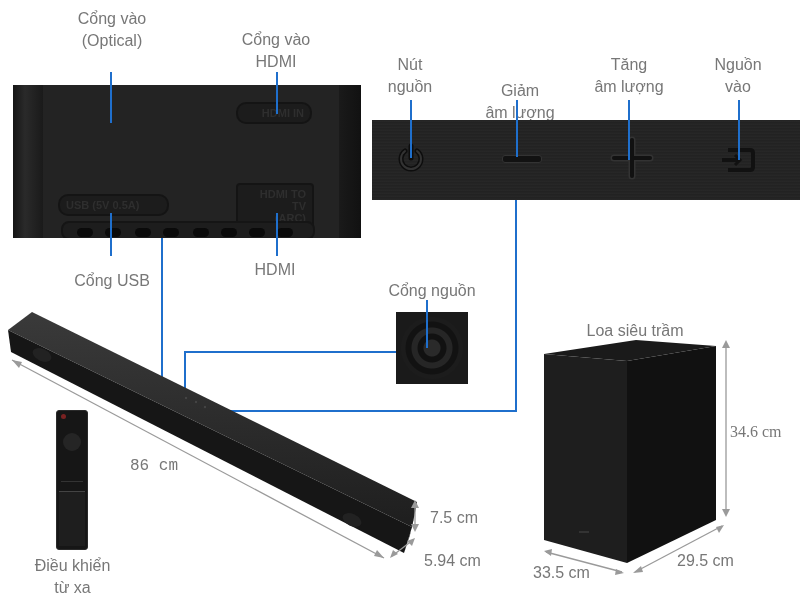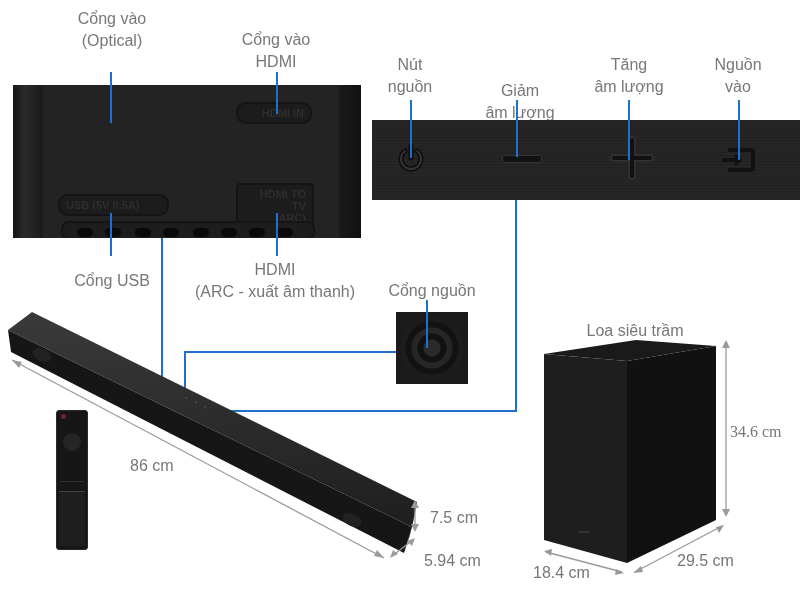--- a/index.html
+++ b/index.html
@@ -54,21 +54,20 @@
 <div class="vline" style="left:110px;top:72px;height:14px;"></div>
 <div class="vline" style="left:276px;top:72px;height:14px;"></div>
 <div class="vline" style="left:110px;top:238px;height:18px;"></div>
 <div class="vline" style="left:276px;top:238px;height:18px;"></div>
 
 <div class="lbl" style="left:62px;top:270px;width:100px;">
   <span>Cổng USB</span>
 </div>
 <div class="lbl" style="left:180px;top:259px;width:190px;">
   <span>HDMI</span>
-  <span>(ARC - xuất âm thanh)</span>
 </div>
 
 <div class="vline" style="left:161px;top:238px;height:140px;"></div>
 
 <div class="lbl" style="left:370px;top:54px;width:80px;">
   <span>Nút</span>
   <span>nguồn</span>
 </div>
 <div class="lbl" style="left:475px;top:70px;width:90px;margin-top:10px;">
   <span>Giảm</span>
@@ -146,31 +145,33 @@
     <polygon points="12,360 22,362 19,368" stroke="none"></polygon>
     <polygon points="384,558 374,556 377,550" stroke="none"></polygon>
     <line x1="415" y1="502" x2="415" y2="530"></line>
     <polygon points="415,500 411,508 419,508" stroke="none"></polygon>
     <polygon points="415,532 411,524 419,524" stroke="none"></polygon>
     <line x1="392" y1="556" x2="413" y2="540"></line>
     <polygon points="390,558 393,550 398,554" stroke="none"></polygon>
     <polygon points="415,538 407,541 412,546" stroke="none"></polygon>
   </g>
 </svg>
-<div class="lbl" style="left:130px;top:455px;">86 cm</div>
+<div class="lbl" style="left:130px;top:455px;font-family:Liberation Mono, monospace;">86 cm</div>
 <div class="lbl" style="left:430px;top:507px;">7.5 cm</div>
 <div class="lbl" style="left:424px;top:550px;">5.94 cm</div>
 
 <div style="position:absolute;left:56px;top:410px;width:30px;height:138px;background:#161616;border-radius:3px;border:1px solid #2a2a2a;">
   <div style="position:absolute;left:4px;top:3px;width:5px;height:5px;border-radius:50%;background:#7a2222;"></div>
   <div style="position:absolute;left:6px;top:22px;width:18px;height:18px;border-radius:50%;background:#252525;"></div>
   <div style="position:absolute;left:4px;top:70px;width:22px;height:1px;background:#333;"></div>
   <div style="position:absolute;left:2px;top:80px;width:26px;height:54px;background:#1e1e1e;border-top:1px solid #444;"></div>
 </div>
 <div class="lbl" style="left:25px;top:555px;width:95px;">
+  <span>Điều khiển</span>
+  <span>từ xa</span>
 </div>
 
 <div class="lbl" style="left:570px;top:320px;width:130px;">Loa siêu trầm</div>
 <svg width="800" height="600" style="left:0;top:0;">
   <polygon points="544,354 636,340 716,346 627,361" fill="#1a1a1a"></polygon>
   <polygon points="544,354 627,361 627,563 544,540" fill="#1e1e1e"></polygon>
   <polygon points="627,361 716,346 716,520 627,563" fill="#111"></polygon>
   <rect x="579" y="531" width="10" height="2" fill="#333"></rect>
 </svg>
 <svg width="800" height="600" style="left:0;top:0;">
@@ -181,13 +182,13 @@
     <line x1="635" y1="572" x2="722" y2="526"></line>
     <polygon points="633,573 641,566 643,572" stroke="none"></polygon>
     <polygon points="724,525 716,527 719,533" stroke="none"></polygon>
     <line x1="546" y1="552" x2="622" y2="572"></line>
     <polygon points="544,551 552,549 551,556" stroke="none"></polygon>
     <polygon points="624,573 616,569 615,575" stroke="none"></polygon>
   </g>
 </svg>
 <div class="lbl" style="left:730px;top:421px;font-family:Liberation Serif, serif;">34.6 cm</div>
 <div class="lbl" style="left:677px;top:550px;">29.5 cm</div>
-<div class="lbl" style="left:533px;top:562px;">18.4 cm</div>
+<div class="lbl" style="left:533px;top:562px;">33.5 cm</div>
 
 </body></html>

